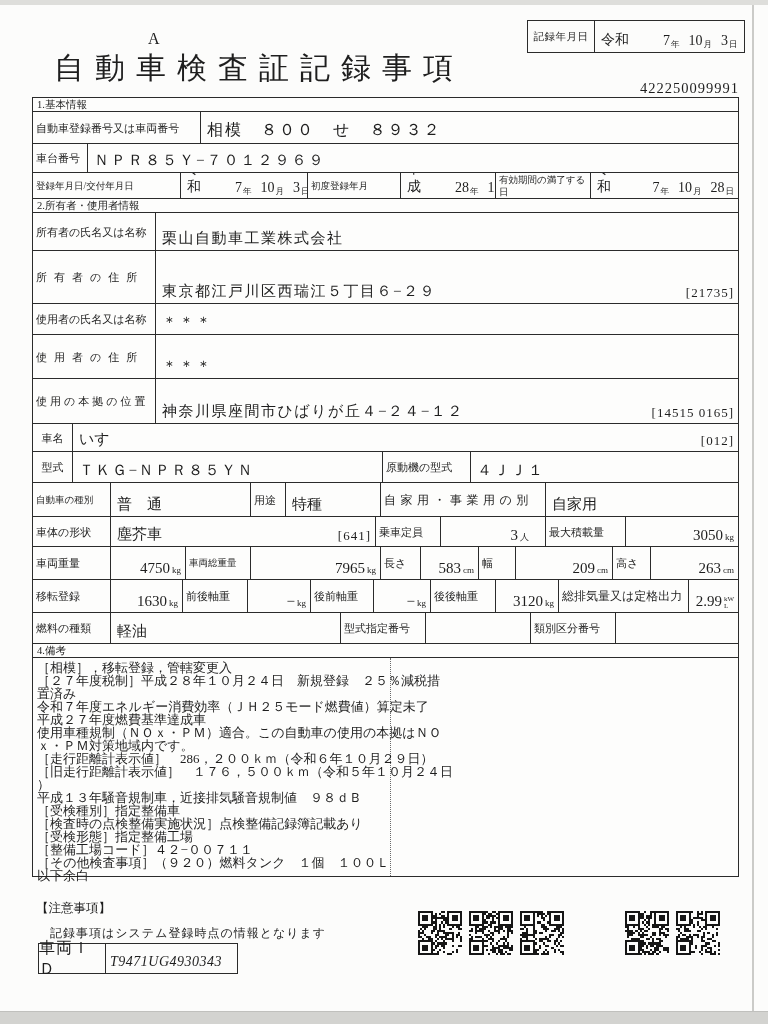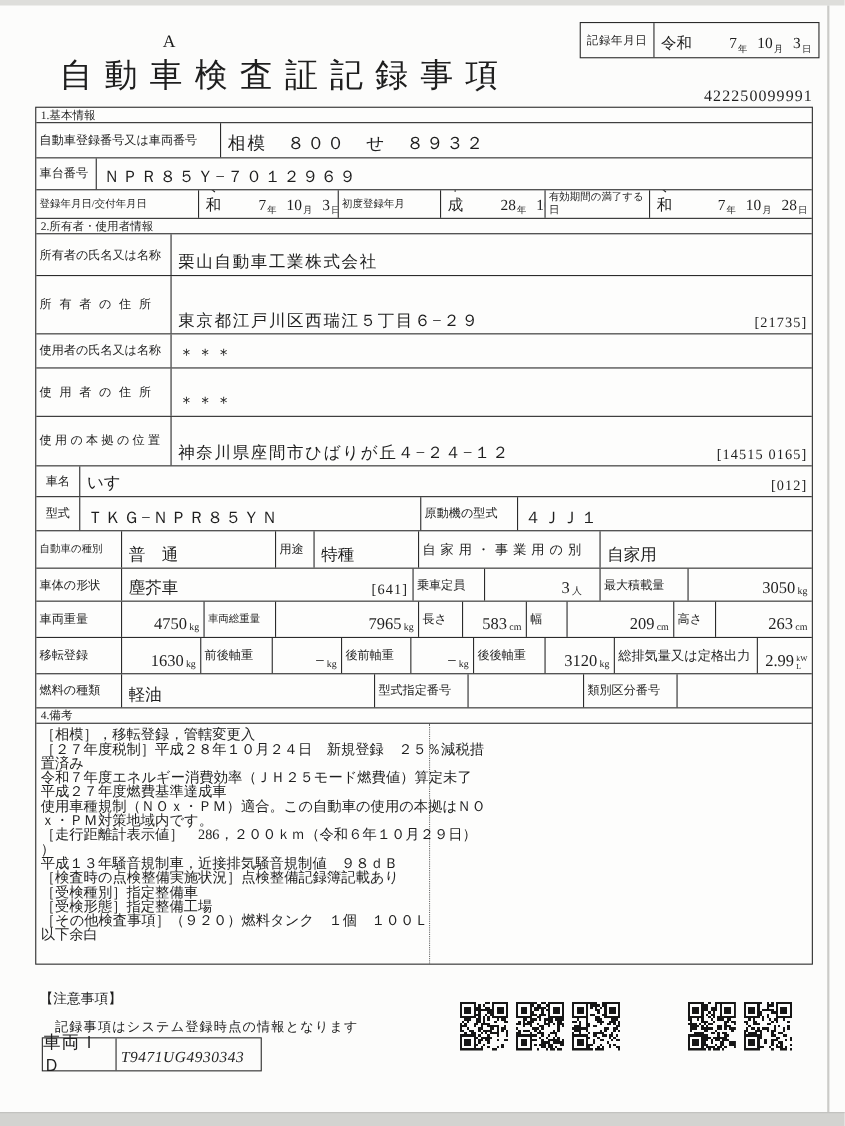--- a/index.html
+++ b/index.html
@@ -260,25 +260,27 @@
     <div class="divider"></div>
     <div class="txtcol">
         <div class="rline">［相模］，移転登録，管轄変更入</div>
         <div class="rline">［２７年度税制］平成２８年１０月２４日　新規登録　２５％減税措</div>
         <div class="rline">置済み</div>
         <div class="rline">令和７年度エネルギー消費効率（ＪＨ２５モード燃費値）算定未了</div>
         <div class="rline">平成２７年度燃費基準達成車</div>
         <div class="rline">使用車種規制（ＮＯｘ・ＰＭ）適合。この自動車の使用の本拠はＮＯ</div>
         <div class="rline">ｘ・ＰＭ対策地域内です。</div>
         <div class="rline">［走行距離計表示値］　286，２００ｋｍ（令和６年１０月２９日）</div>
+        <div class="rline">［旧走行距離計表示値］　１７６，５００ｋｍ（令和５年１０月２４日</div>
         <div class="rline">）</div>
         <div class="rline">平成１３年騒音規制車，近接排気騒音規制値　９８ｄＢ</div>
+        <div class="rline">［受検種別］指定整備車</div>
         <div class="rline">［検査時の点検整備実施状況］点検整備記録簿記載あり</div>
-        <div class="rline">［受検種別］指定整備車</div>
         <div class="rline">［受検形態］指定整備工場</div>
+        <div class="rline">［整備工場コード］４２−００７１１</div>
         <div class="rline">［その他検査事項］（９２０）燃料タンク　１個　１００Ｌ</div>
         <div class="rline">以下余白</div>
       </div>
   </div>
 </div>
 
 <div class="notice-title">【注意事項】</div>
 <div class="notice-body">記録事項はシステム登録時点の情報となります</div>
 
 <div class="vid-box">

